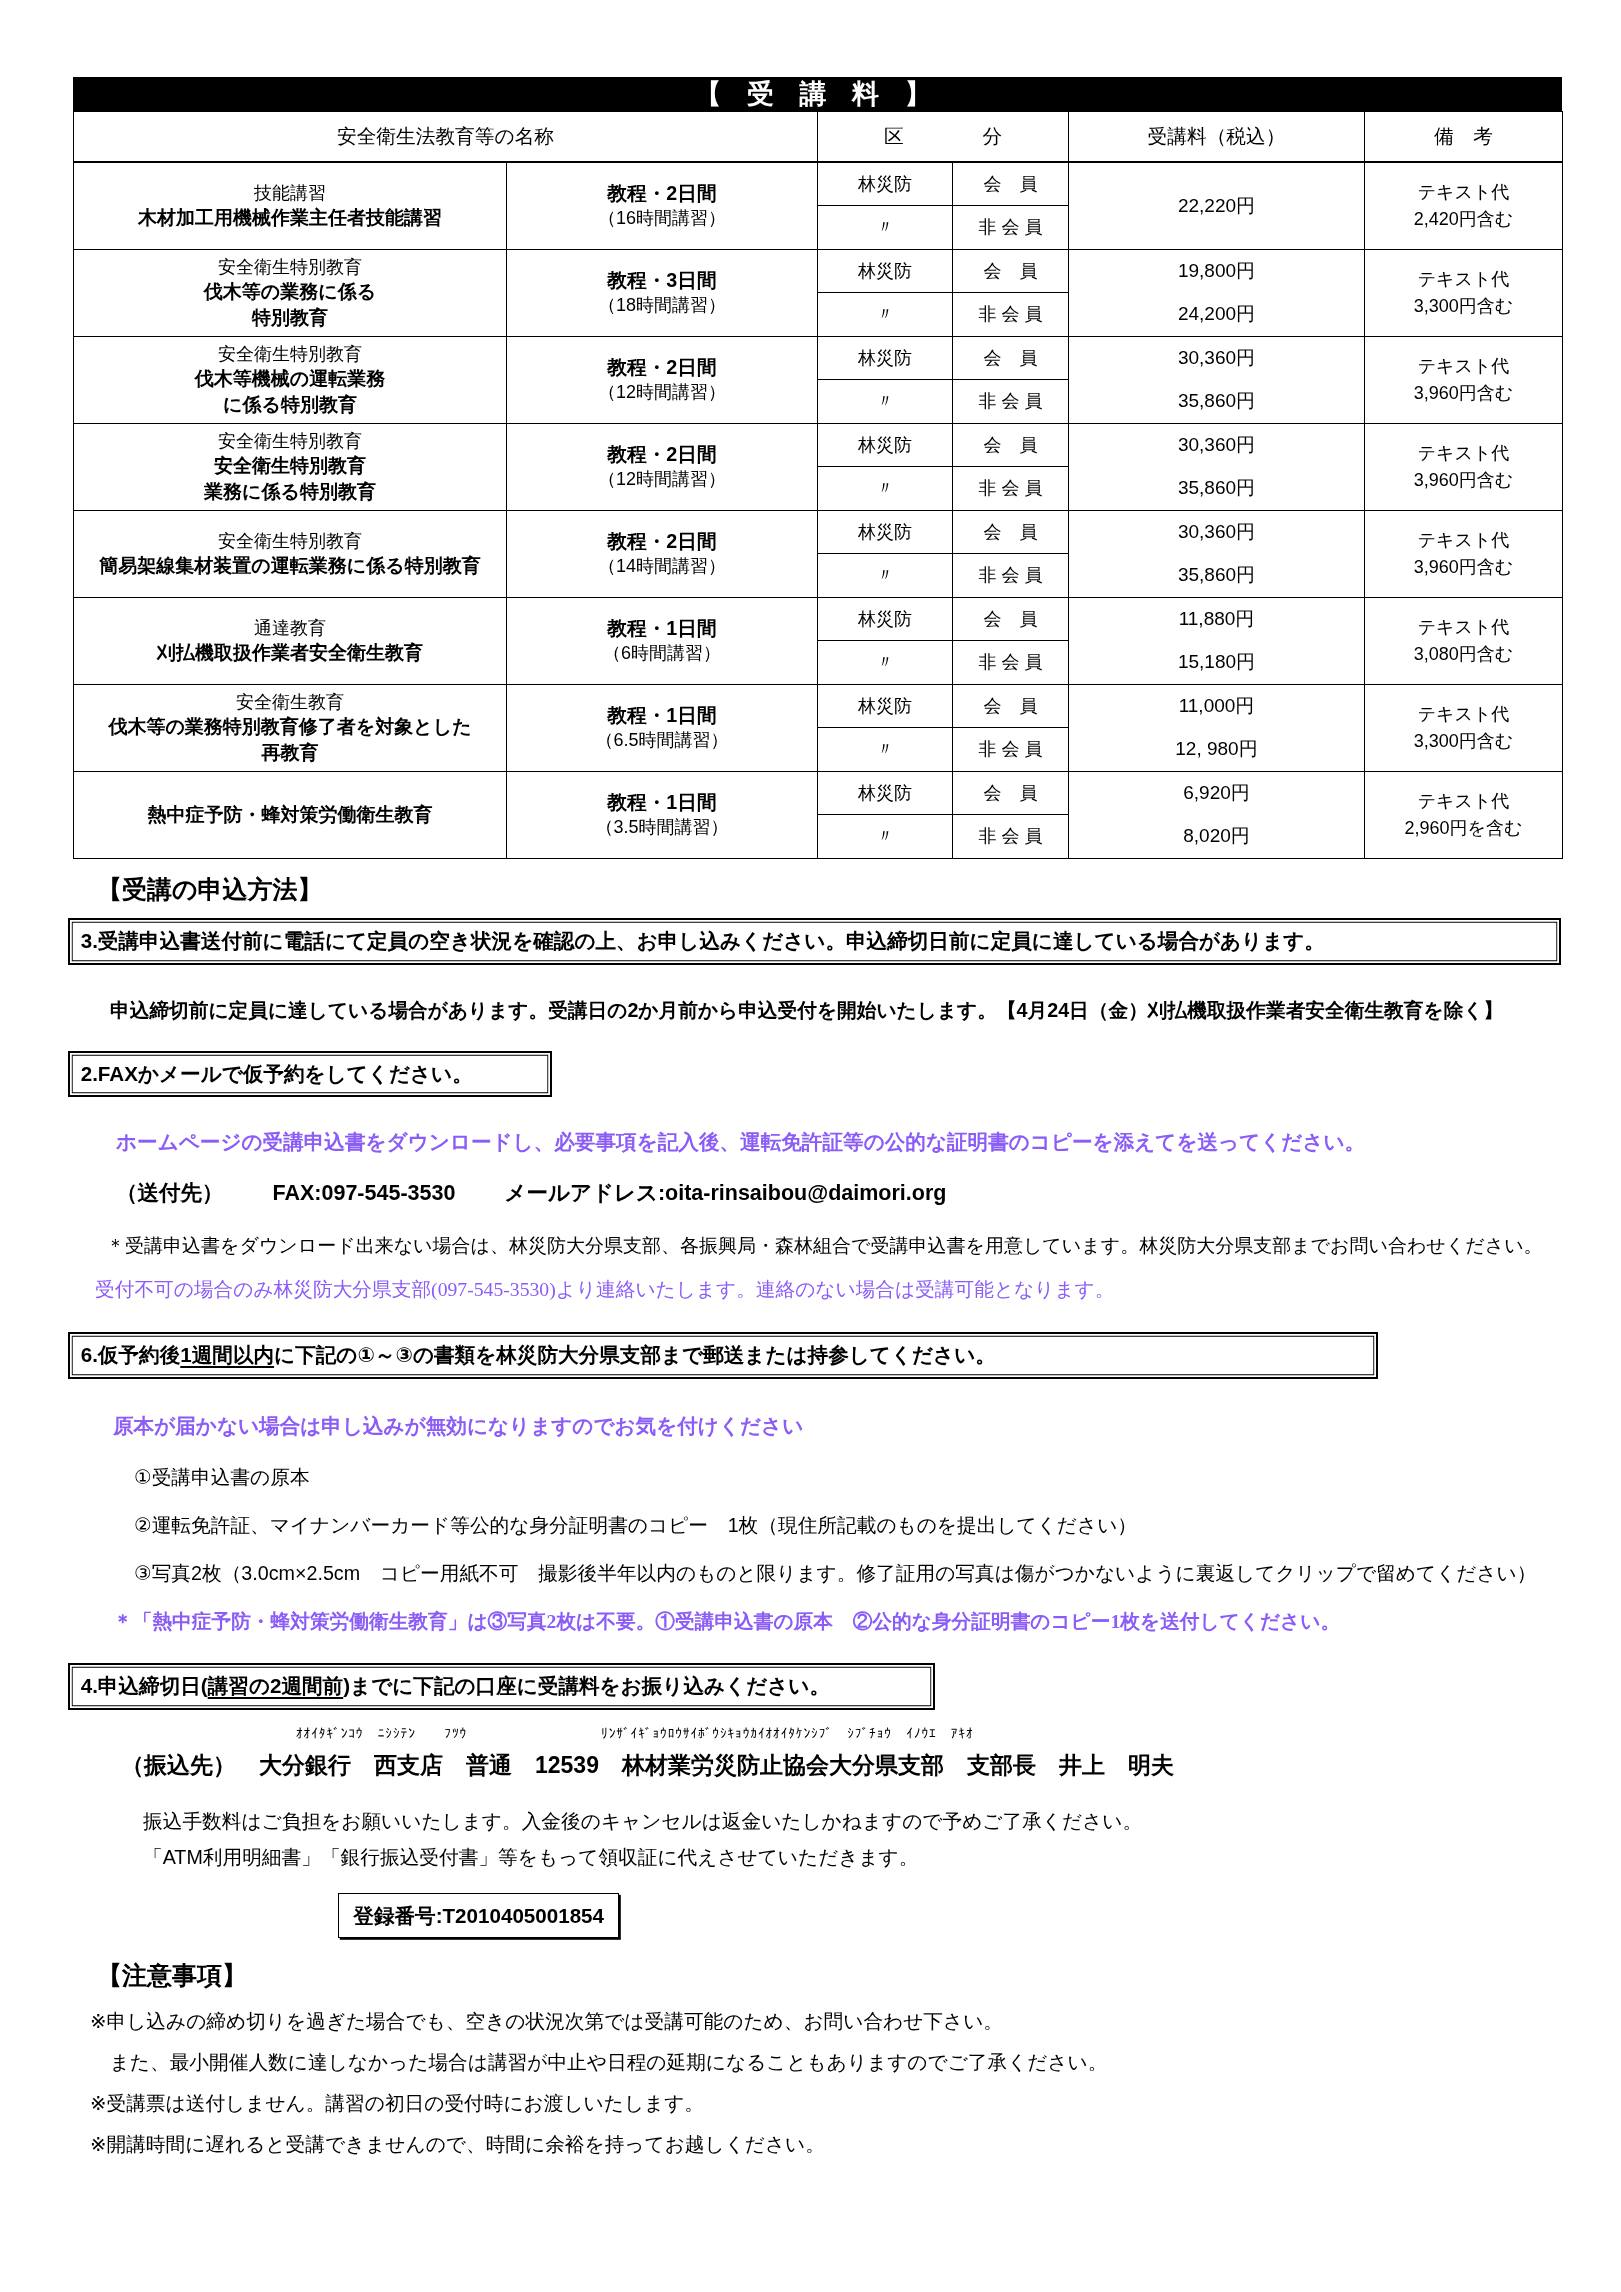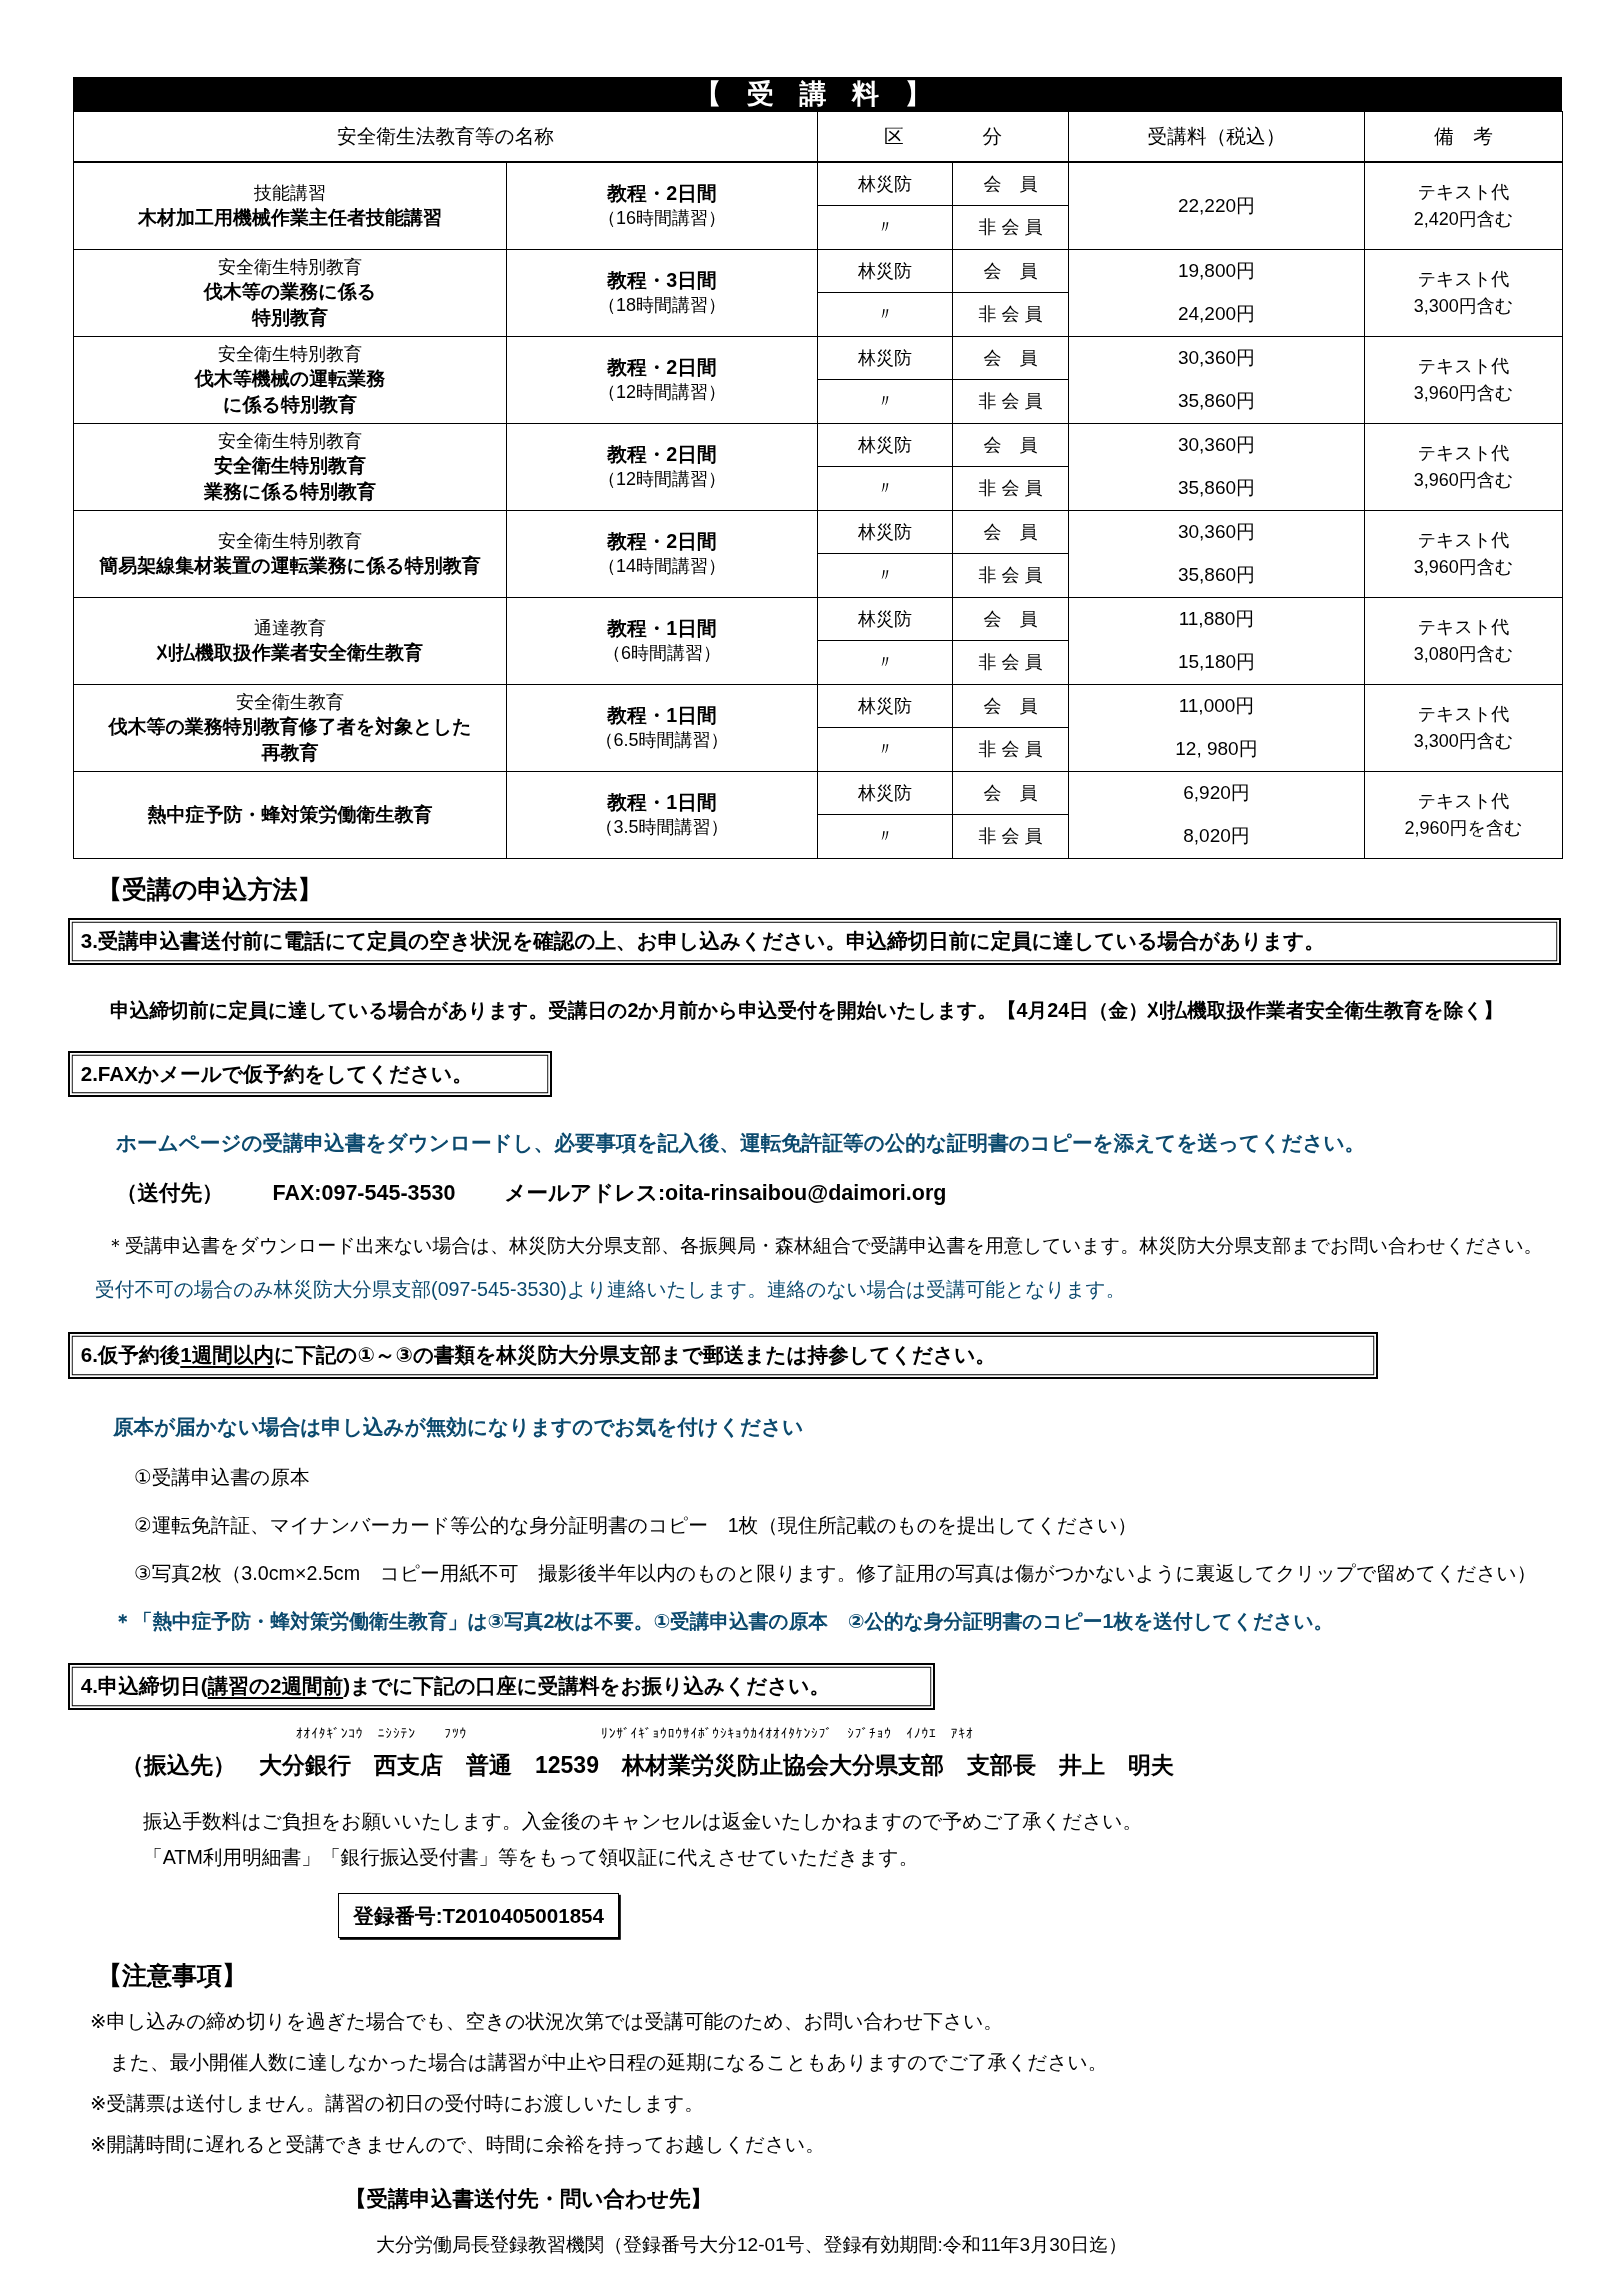--- a/index.html
+++ b/index.html
@@ -53,21 +53,21 @@
   #notes-heading { margin: 21.5px 0 0 97px; }
   .stepbox {
     margin-left: 68px;
     border: 2.7px solid #000;
     box-shadow: inset 0 0 0 1.8px #fff, inset 0 0 0 2.7px #000;
     padding: 8px 10.7px;
     font-size: 20.6px; font-weight: bold; line-height: 1.3;
     background: #fff;
   }
   .u { text-decoration: underline; text-underline-offset: 3.6px; }
-  .red { color: #0c4a6e; }
+  .red { color: #8b5cf6; font-family: Liberation Serif, serif; }
   .b { font-weight: bold; }
   p.t { line-height: 1.35; }
   .fs21 { font-size: 19px; } .fs22 { font-size: 19.7px; } .fs23 { font-size: 20.6px; } .fs24 { font-size: 21.5px; }
   .furigana { font-size: 13.4px; letter-spacing: 0.9px; }
   .account { font-size: 23px; font-weight: bold; }
   .regbox {
     display: inline-block;
     margin: 23px 0 0 338px;
     border: 1.8px solid #000;
     box-shadow: 1.8px 1.8px 0 0 #000;
@@ -337,20 +337,15 @@
   <p class="t fs22" style="margin:27px 0 0 143px">振込手数料はご負担をお願いいたします。入金後のキャンセルは返金いたしかねますので予めご了承ください。</p>
   <p class="t fs22" style="margin:9px 0 0 143px">「ATM利用明細書」「銀行振込受付書」等をもって領収証に代えさせていただきます。</p>
   <div class="regbox">登録番号:T2010405001854</div>
 
   <h2 class="sec" id="notes-heading">【注意事項】</h2>
   <p class="t fs22" style="margin:16px 0 0 90px">※申し込みの締め切りを過ぎた場合でも、空きの状況次第では受講可能のため、お問い合わせ下さい。</p>
   <p class="t fs22" style="margin:14.3px 0 0 90px">　また、最小開催人数に達しなかった場合は講習が中止や日程の延期になることもありますのでご了承ください。</p>
   <p class="t fs22" style="margin:14.3px 0 0 90px">※受講票は送付しません。講習の初日の受付時にお渡しいたします。</p>
   <p class="t fs22" style="margin:14.3px 0 0 90px">※開講時間に遅れると受講できませんので、時間に余裕を持ってお越しください。</p>
 
-  <div>
-    <p class="t b fs24" style="margin:27px 0 0 345px">【受講申込書送付先・問い合わせ先】</p>
-    <p class="t fs21" style="margin:18px 0 0 376px">大分労働局長登録教習機関（登録番号大分12-01号、登録有効期間:令和11年3月30日迄）</p>
-
-  </div>
 
 </div>
 
 
 </body></html>

